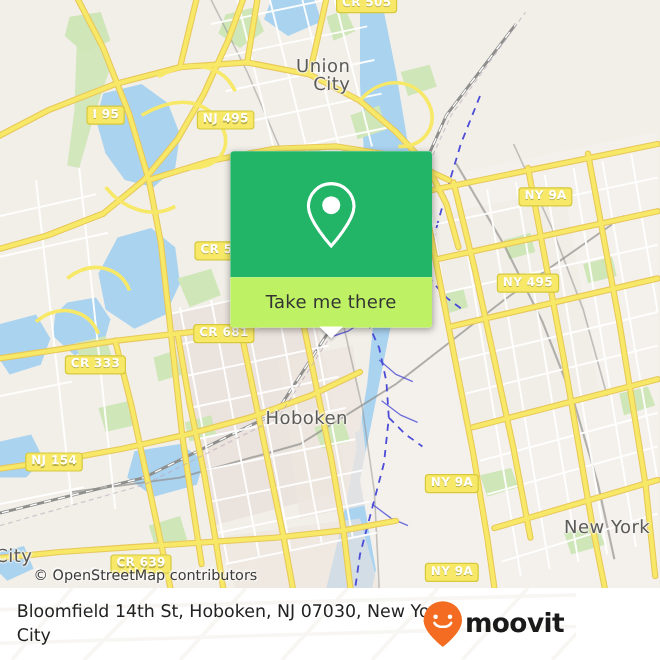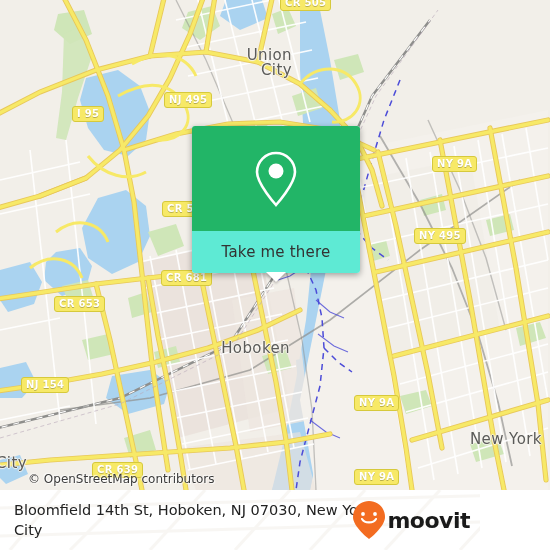--- a/index.html
+++ b/index.html
@@ -79,21 +79,21 @@
   }
   #popup-head {
     height: 105px;
     border-radius: 3px 3px 0 0;
     display: flex; align-items: center; justify-content: center;
   }
   #popup-body {
     height: 42px;
     border-radius: 0 0 3px 3px;
     display: flex; align-items: center; justify-content: center;
-    background: #5eead4;
+    background: #bef264;
     position: relative;
   }
   #popup-cta {
     color: #333333;
     font-family: "DejaVu Sans", sans-serif;
     font-size: 15px;
     letter-spacing: .2px;
   }
   #popup-tail {
     position: absolute;
@@ -367,27 +367,27 @@
       </g>
     </svg>
 
     <div class="place-label big" style="left:232px; top:48px; width:60px;">Union
 City</div>
     <div class="place-label big" style="left:210px; top:341px; width:80px;">Hoboken</div>
     <div class="place-label big" style="left:470px; top:432px; width:86px; text-align:left;">New York</div>
     <div class="place-label big" style="left:-4px; top:456px; width:40px; text-align:left;">City</div>
 
     <div class="shield" style="left:280px; top:-5px;">CR 505</div>
-    <div class="shield" style="left:72px; top:106px;">I 95</div>
+    <div class="shield" style="left:72px; top:88px;">I 95</div>
     <div class="shield" style="left:164px; top:92px;">NJ 495</div>
     <div class="shield" style="left:432px; top:156px;">NY 9A</div>
     <div class="shield" style="left:162px; top:169px;margin-top:32px;">CR 5</div>
     <div class="shield" style="left:414px; top:228px;">NY 495</div>
     <div class="shield" style="left:161px; top:270px;">CR 681</div>
-    <div class="shield" style="left:54px; top:296px;">CR 653</div>
+    <div class="shield" style="left:54px; top:296px;">CR 333</div>
     <div class="shield" style="left:21px; top:377px;">NJ 154</div>
     <div class="shield" style="left:354px; top:395px;">NY 9A</div>
     <div class="shield" style="left:92px; top:462px;">CR 639</div>
     <div class="shield" style="left:354px; top:469px;">NY 9A</div>
 
     <div id="attribution">© OpenStreetMap contributors</div>
 
     <div id="popup">
       <div id="popup-head" style="background: rgb(34, 181, 103);">
         <svg width="48" height="60" viewBox="0 0 48 60">

